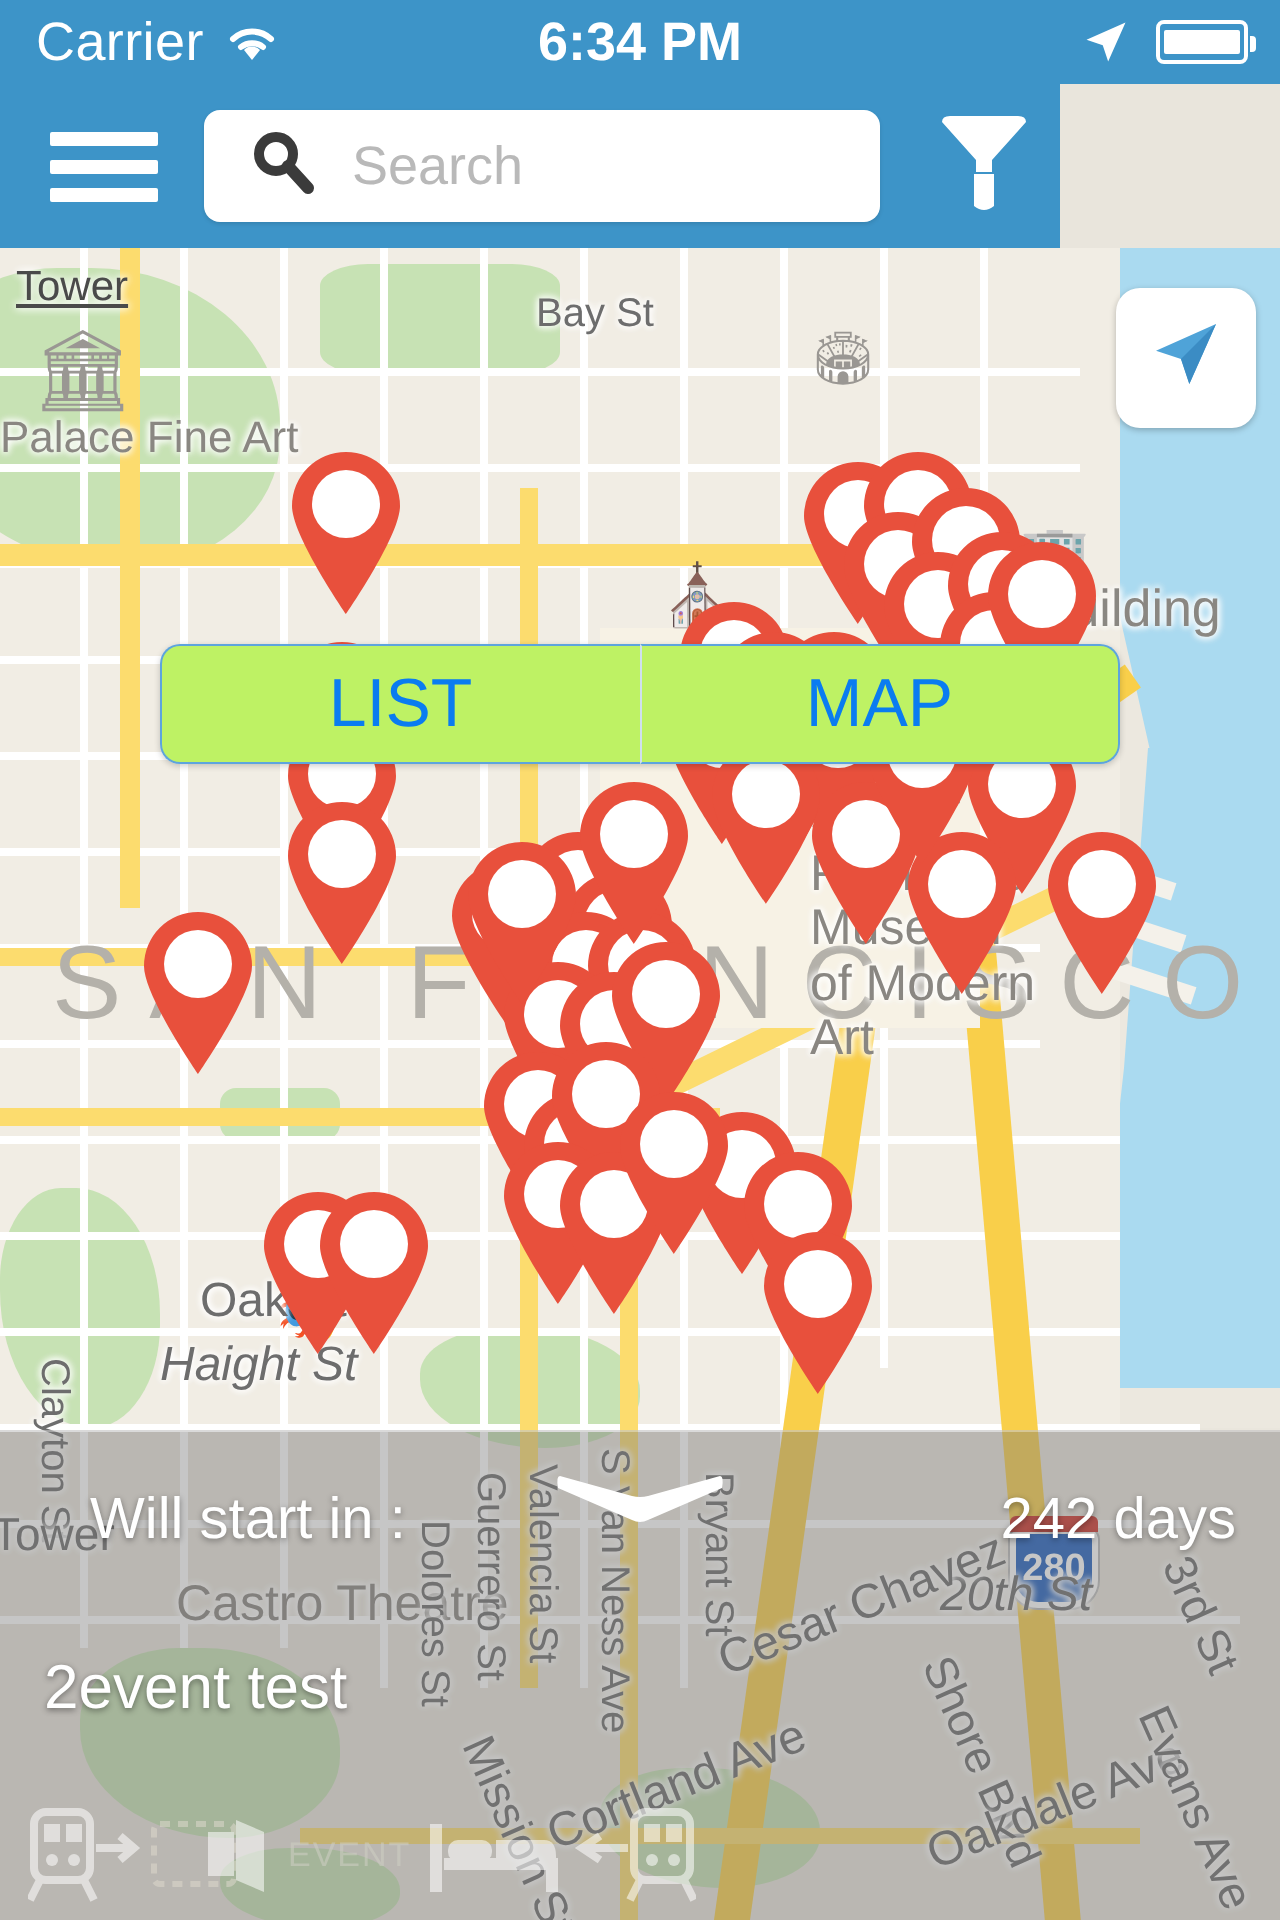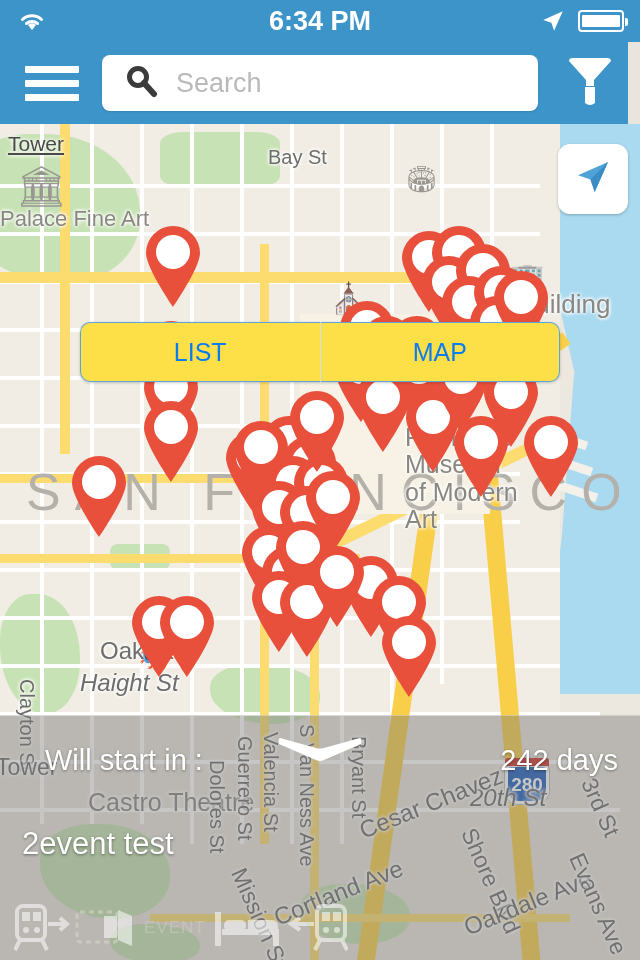--- a/index.html
+++ b/index.html
@@ -27,21 +27,21 @@
     position: relative; display: flex; align-items: center;
   }
   .battery::after {
     content: ""; position: absolute; right: -6px; top: 6px;
     width: 3px; height: 8px; background: #fff; border-radius: 0 2px 2px 0;
   }
   .battery i { display: block; width: 92%; height: 62%; margin: 0 auto; background: #fff; border-radius: 1px; }
 
   
   .navbar {
-    position: absolute; top: 42px; left: 0; width: 628px; height: 82px;
+    position: absolute; top: 42px; left: 0; width: 530px; height: 82px;
     background: #3d94c8; display: flex; align-items: center; z-index: 40;
   }
   .hamburger {
     width: 72px; margin-left: 16px; display: flex; flex-direction: column;
     gap: 7px; align-items: center; cursor: pointer;
   }
   .hamburger span { display: block; width: 54px; height: 7px; background: #fff; border-radius: 1px; }
   .searchbox {
     flex: 1; height: 56px; margin: 0 14px; background: #fff;
     border-radius: 8px; display: flex; align-items: center; padding-left: 22px;
@@ -100,21 +100,21 @@
     height: 8px; background: #d0342c; border-radius: 3px 3px 0 0;
   }
 
   
   .segmented {
     position: absolute; left: 80px; top: 198px; width: 480px; height: 60px;
     display: flex; z-index: 20; border-radius: 10px;
     box-shadow: 0 1px 3px rgba(0,0,0,.2);
   }
   .seg {
-    flex: 1; background: #fde047; color: #0a7cf0; font-size: 25px;
+    flex: 1; background: #bef264; color: #0a7cf0; font-size: 34px;
     display: flex; align-items: center; justify-content: center;
     border: 1px solid #5da4dd; cursor: pointer;
   }
   .seg.first { border-radius: 10px 0 0 10px; border-right: none; }
   .seg.last  { border-radius: 0 10px 10px 0; border-left: 1px solid #cfe0ef; }
 
   
   .locate-btn {
     position: absolute; right: 12px; top: 20px; width: 70px; height: 70px;
     background: #fff; border-radius: 12px; z-index: 20;
@@ -625,20 +625,21 @@
           <circle cx="40" cy="28" r="3" fill="#fff"></circle>
             <circle cx="51" cy="28" r="3" fill="#fff"></circle>
           <path d="M34 38 L29 48 M56 38 L61 48" stroke="#fff" stroke-width="4"></path>
         </svg>
       </span>
     </div>
   </div>
 
   <div class="statusbar">
     <div class="sb-left">
+      <span class="sb-carrier">Carrier</span>
       <span class="wifi-icon">
         <svg width="28" height="22" viewBox="0 0 28 22">
           <path d="M14 20 l4-5 a5.5 5.5 0 0 0-8 0 Z" fill="#fff"></path>
           <path d="M4.5 9.5 A14 14 0 0 1 23.5 9.5" stroke="#fff" stroke-width="3" fill="none" stroke-linecap="round"></path>
           <path d="M8.5 13.5 A9 9 0 0 1 19.5 13.5" stroke="#fff" stroke-width="3" fill="none" stroke-linecap="round"></path>
         </svg>
       </span>
     </div>
     <div class="sb-center">
       <span class="sb-time">6:34 PM</span>

